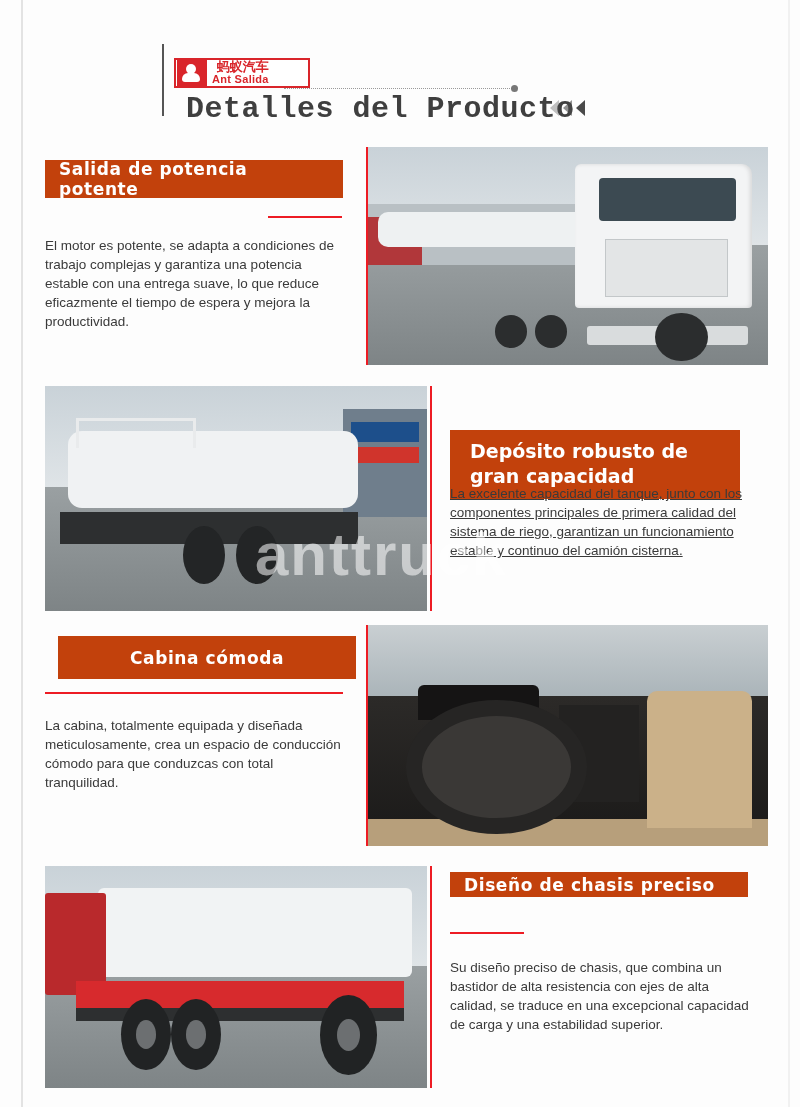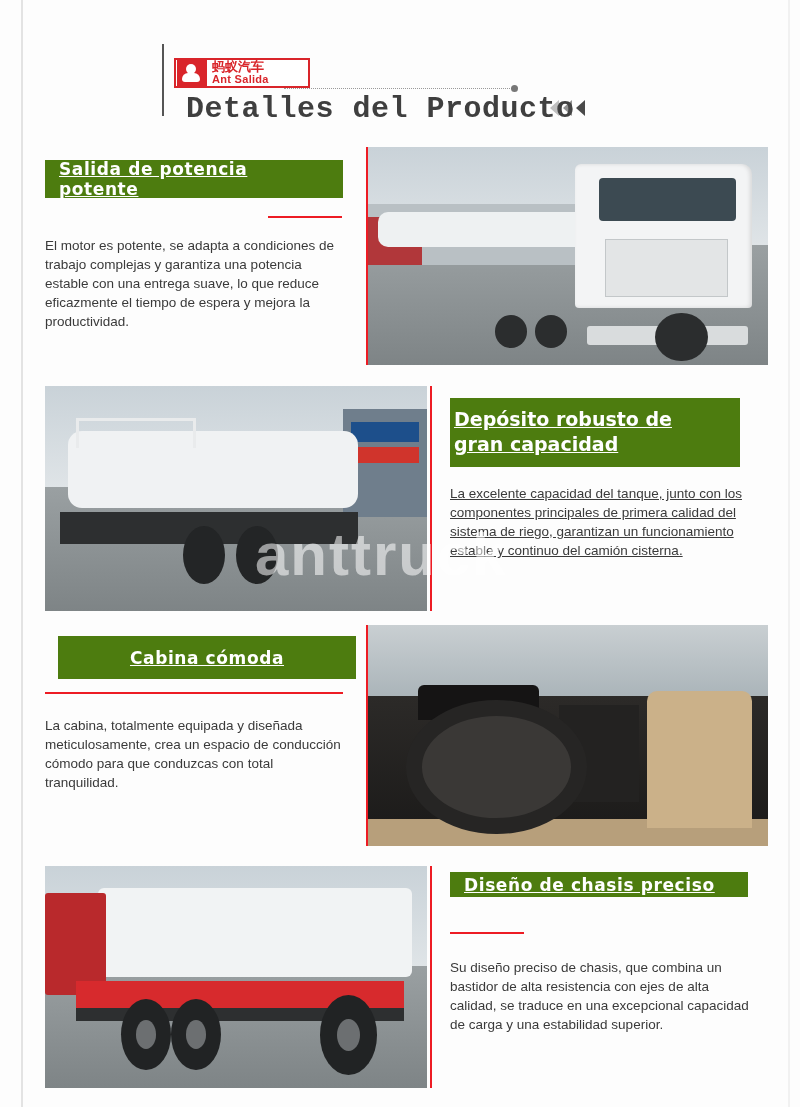--- a/index.html
+++ b/index.html
@@ -104,20 +104,21 @@
     width: 18px;
     height: 9px;
     border-radius: 6px 6px 3px 3px;
     background: #ffffff;
   }
   .brand-text {
     display: flex;
     flex-direction: column;
     justify-content: center;
     line-height: 1.05;
+    text-align: right;
   }
   .brand-cn {
     font-family: "DejaVu Sans", sans-serif;
     font-size: 13px;
     font-weight: bold;
     color: #d9252a;
   }
   .brand-en {
     font-family: "Liberation Sans", sans-serif;
     font-size: 11px;
@@ -177,36 +178,36 @@
   .block { position: absolute; }
 
   .photo {
     position: absolute;
     overflow: hidden;
     background: #cfd3d6;
   }
 
   .red-label {
     position: absolute;
-    background: #4d7c0f;
+    background: #c2410c;
     color: #ffffff;
     font-family: "DejaVu Sans", sans-serif;
     font-weight: bold;
     display: flex;
     align-items: center;
     box-sizing: border-box;
     padding: 0 14px;
-    text-decoration: underline;
   }
   .red-label.one-line { font-size: 17px; letter-spacing: .6px; }
   .red-label.two-line {
     display: block;
-    padding: 9px 16px 10px 4px;
+    padding: 9px 16px 10px 20px;
     font-size: 19px;
     line-height: 25px;
+    margin-top: 32px;
   }
   .label-underline {
     position: absolute;
     height: 2px;
     background: #ed1c24;
   }
   .body-text {
     position: absolute;
     font-family: "Liberation Sans", sans-serif;
     font-size: 13.5px;

